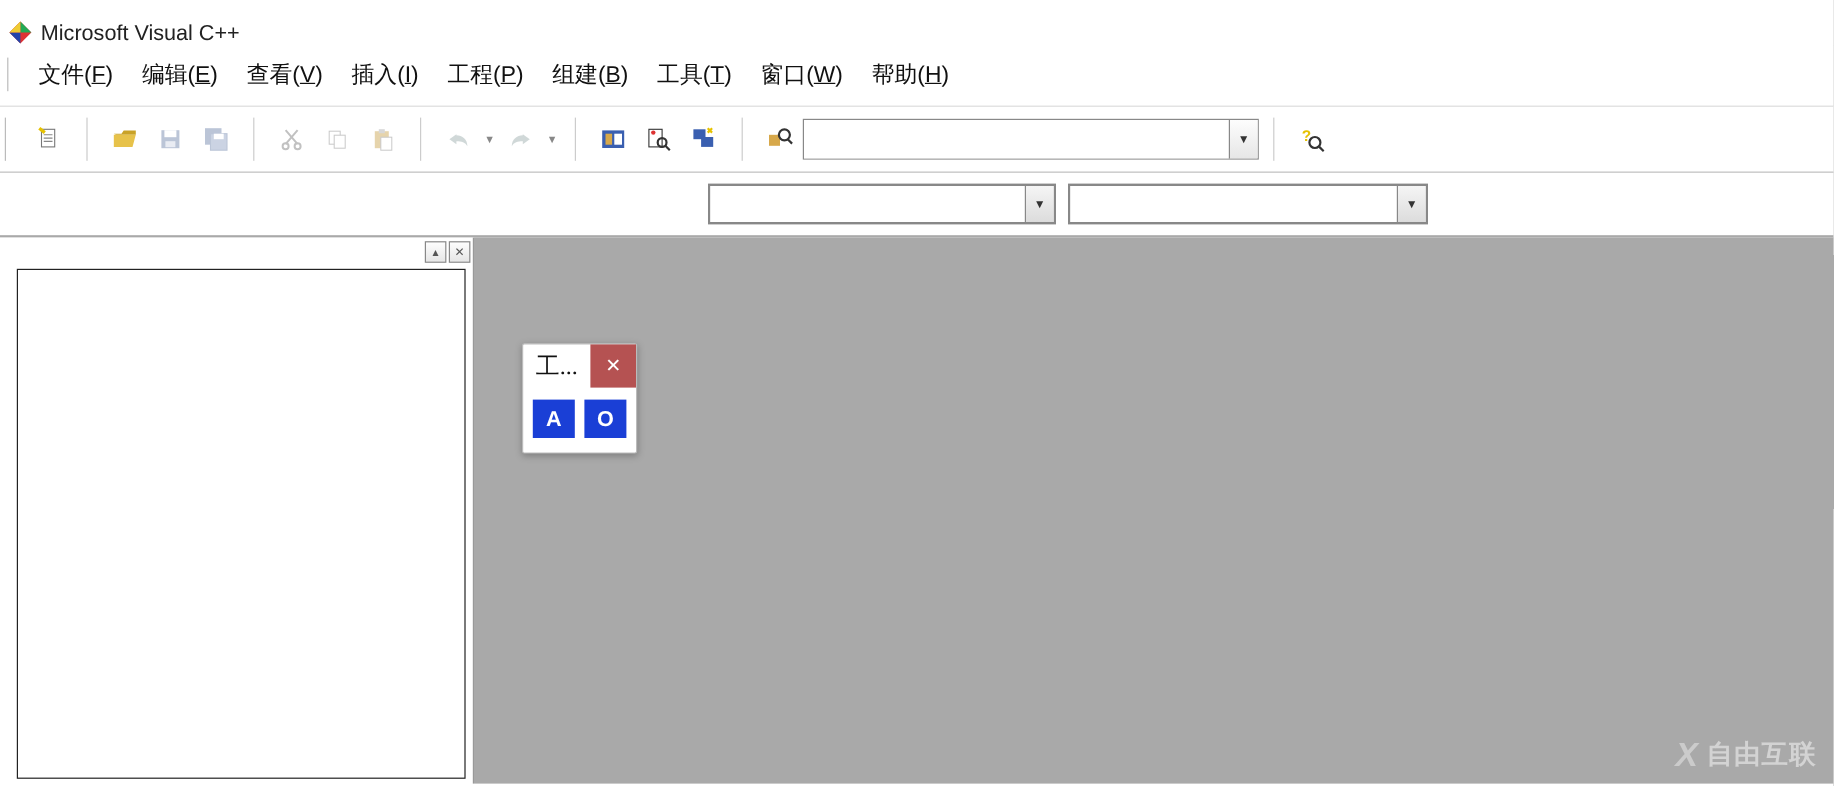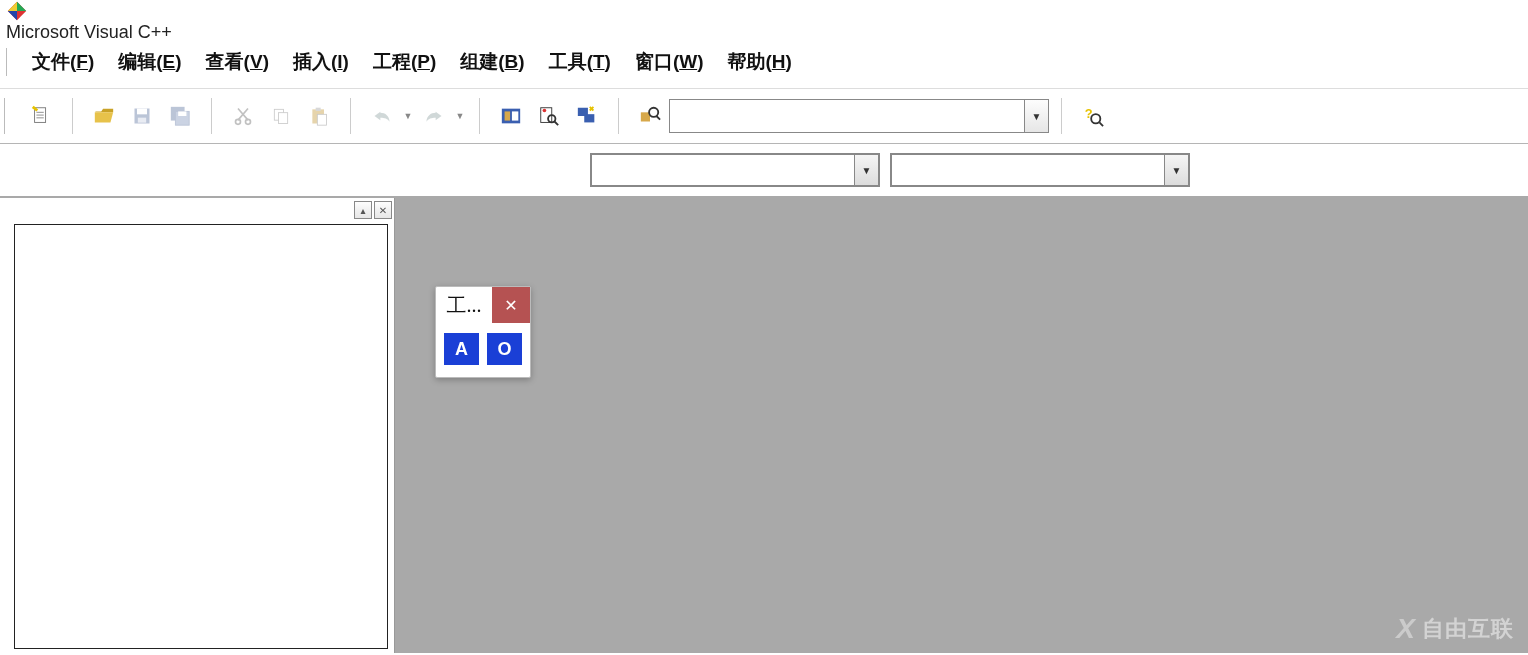--- a/index.html
+++ b/index.html
@@ -8,39 +8,37 @@
     font-size: 16px;
     background: #ffffff;
     width: 1528px;
     height: 655px;
     overflow: hidden;
     position: relative;
   }
   .titlebar {
     height: 38px;
     display: flex;
-    align-items: flex-start;
+    align-items: flex-end;
     padding: 0 6px;
     background: #fff;
-    flex-direction: column;
   }
   .titlebar .logo {
     width: 22px; height: 22px;
     margin-right: 6px;
   }
   .titlebar .title {
     font-size: 18px;
     color: #222;
   }
   .menubar {
     display: flex;
     align-items: center;
     padding: 8px 6px 10px 6px;
     background: #fff;
-    font-weight: bold;
   }
   .menubar .gripper {
     width: 8px; height: 28px;
     border-left: 1px solid #bbb;
     border-right: 1px solid #fff;
     margin-right: 6px;
   }
   .menubar .menu-item {
     font-size: 19px;
     color: #111;

